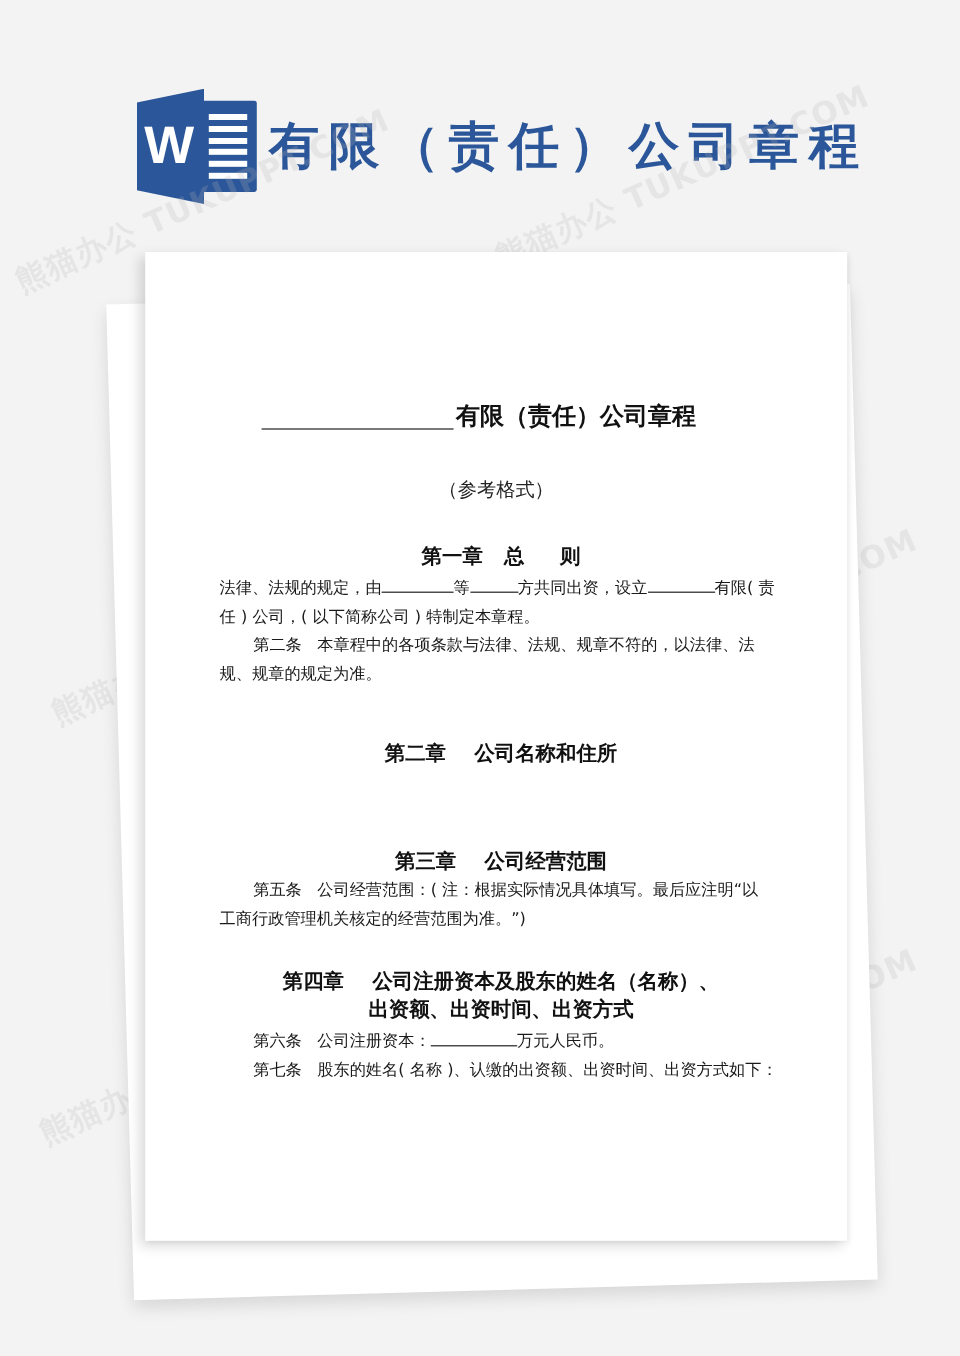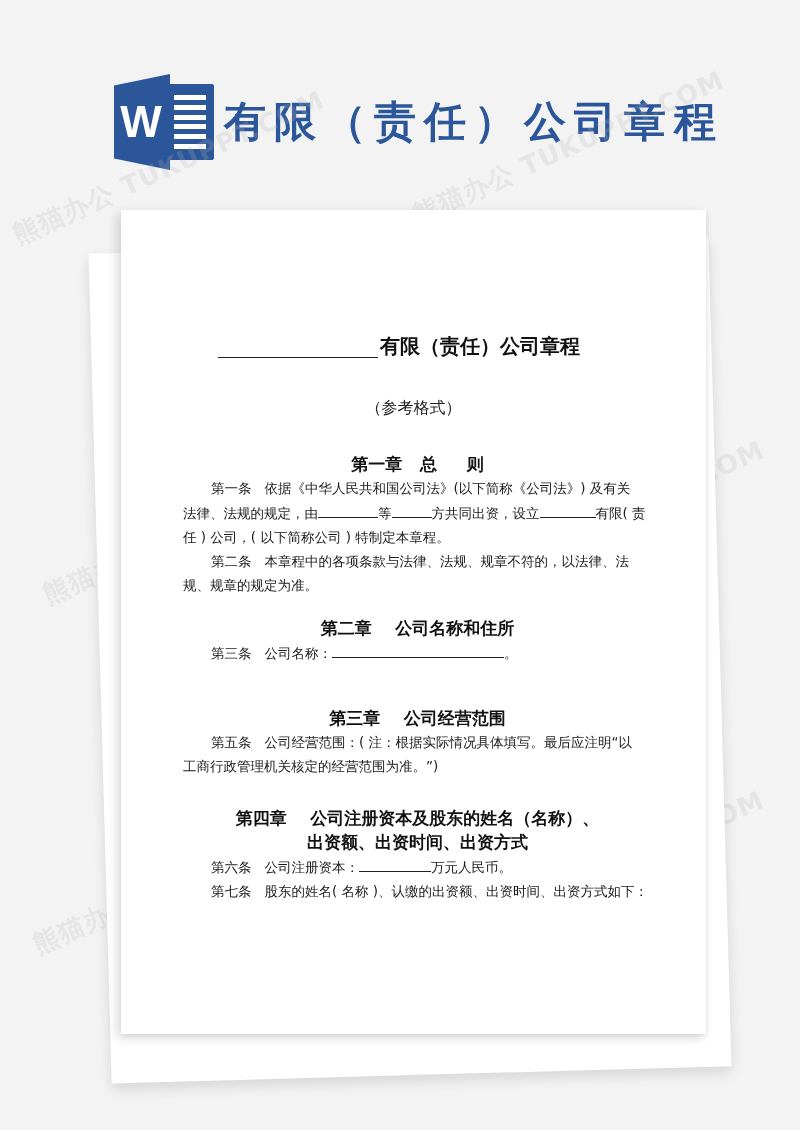--- a/index.html
+++ b/index.html
@@ -116,38 +116,32 @@
 
     <div class="doc-title" style="top:124px;">
       <span class="blank" style="width:160px; margin-right:2px;"></span>
       <span>有限（责任）公司章程</span>
     </div>
 
     <div class="subtitle" style="top:186px;">（参考格式）</div>
 
     <div class="abs" style="top:242px;">
       <div class="chapter">第一章   总     则</div>
-      <div class="para indent">
-        <span class="art">第一条</span><span>&nbsp;&nbsp;&nbsp;</span><span>依据《中华人民共和国公司法》(以下简称《公司法》) 及有关</span>
-      </div>
       <div class="para">
         <span>法律、法规的规定，由</span><span class="blank" style="width:60px;"></span><span>等</span><span class="blank" style="width:40px;"></span><span>方共同出资，设立</span><span class="blank" style="width:56px;"></span><span>有限( 责</span>
       </div>
       <div class="para">任 ) 公司，( 以下简称公司 ) 特制定本章程。</div>
       <div class="para indent">
         <span class="art">第二条</span><span>&nbsp;&nbsp;&nbsp;</span><span>本章程中的各项条款与法律、法规、规章不符的，以法律、法</span>
       </div>
       <div class="para">规、规章的规定为准。</div>
     </div>
 
     <div class="abs" style="top:406px;">
       <div class="chapter">第二章    公司名称和住所</div>
-      <div class="para indent">
-        <span>第三条</span><span>&nbsp;&nbsp;&nbsp;</span><span>公司名称：</span><span class="blank" style="width:172px;"></span><span>。</span>
-      </div>
     </div>
 
     <div class="abs" style="top:496px;">
       <div class="chapter">第三章    公司经营范围</div>
       <div class="para indent">
         <span>第五条</span><span>&nbsp;&nbsp;&nbsp;</span><span>公司经营范围：( 注：根据实际情况具体填写。最后应注明“以</span>
       </div>
       <div class="para">工商行政管理机关核定的经营范围为准。”)</div>
     </div>
 

